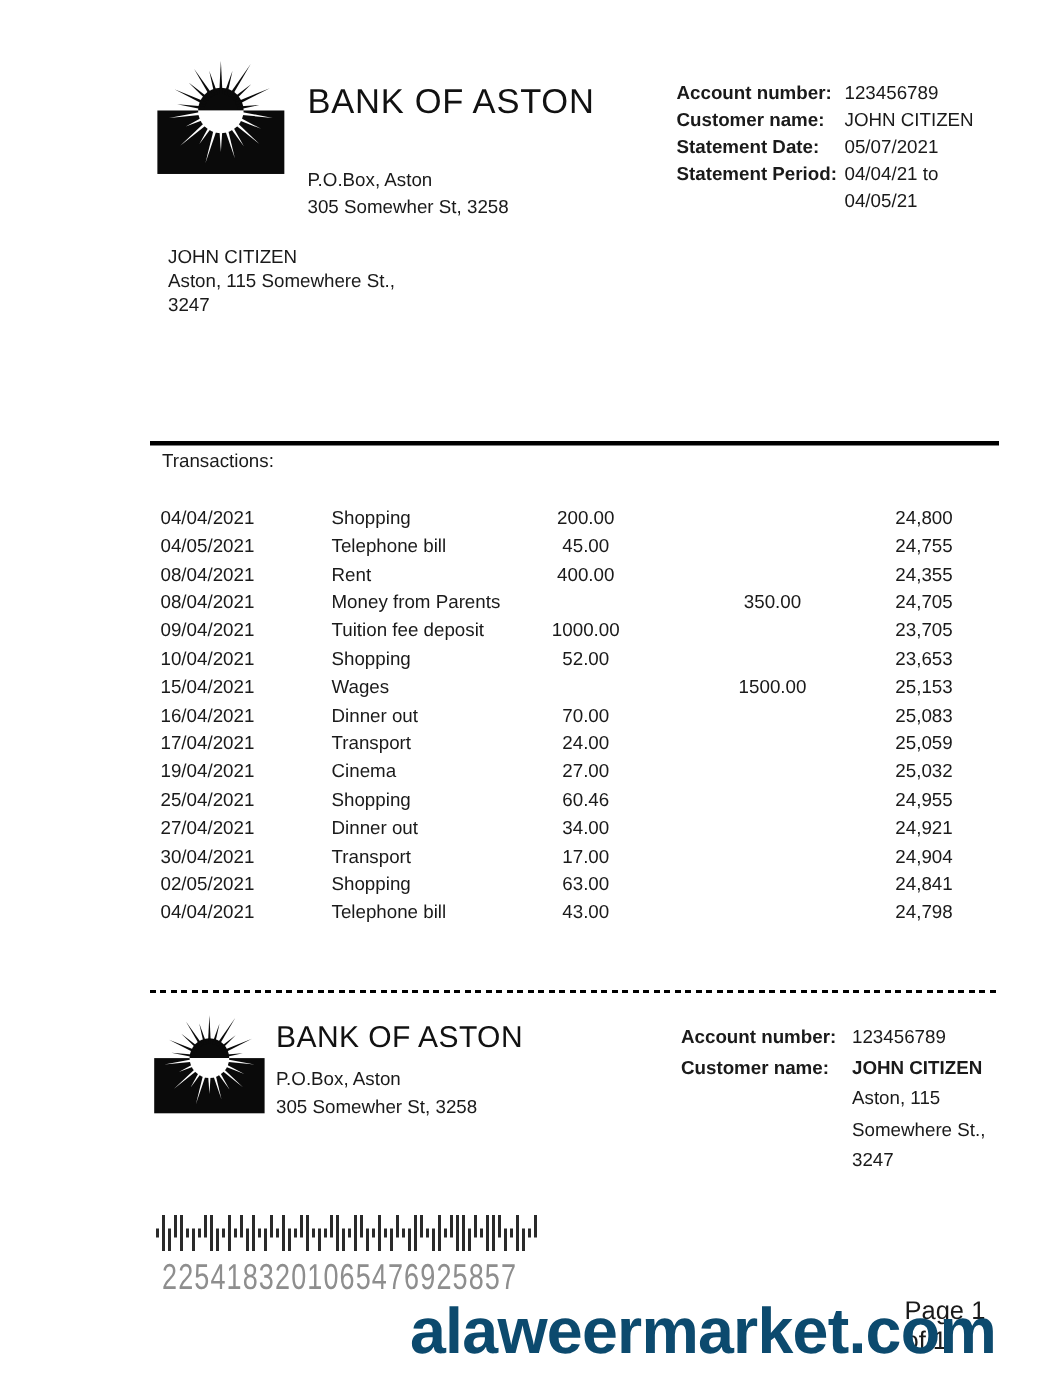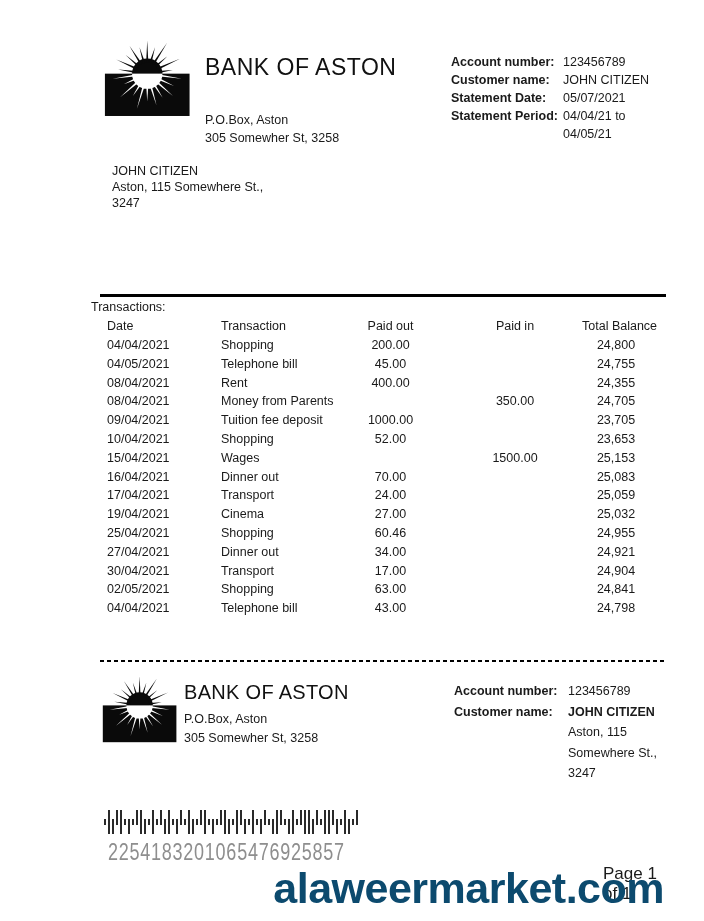--- a/index.html
+++ b/index.html
@@ -18,21 +18,21 @@
   .bank-name-top { left:167px; top:54px; font-size:23px; letter-spacing:0.5px; color:#111; }
   .bank-addr-top { left:167px; top:112px; font-size:12.5px; line-height:17.5px; }
   .info-top { left:385px; top:53px; display:grid; grid-template-columns:140px auto; font-size:12.5px; line-height:18px; }
   .info-top .lbl, .info-footer .lbl { font-weight:bold;margin-left:28px; }
 
   .addressee { left:74px; top:163px; font-size:12.5px; line-height:16.2px; }
 
   .balances { left:69px; top:260px; display:grid; grid-template-columns:124px auto; font-size:12.8px; line-height:18.3px; }
 
   .thick-line { left:62px; top:294px; width:568px; height:2.5px; background:#000; }
-  .tx-title { left:53px; top:300px; font-size:12.5px; }
+  .tx-title { left:70px; top:300px; font-size:12.5px; }
 
   .tx-grid { display:grid; grid-template-columns:114px 112px 115px 134px 68px; font-size:12.5px; }
   .tx-header { left:69px; top:317px; line-height:18.8px; }
   .tx-body   { left:69px; top:336px; line-height:18.8px; }
   .tx-grid .c2, .tx-grid .c3, .tx-grid .c4 { text-align:center; white-space:nowrap; }
   .tx-grid .c0, .tx-grid .c1 { text-align:left; white-space:nowrap; }
 
   .dashed-line { left:62px; top:660px; width:570px; height:2px;
     background:repeating-linear-gradient(90deg,#000 0 4px,transparent 4px 7px); }
 
@@ -144,27 +144,20 @@
   <div class="abs addressee">
     <div>JOHN CITIZEN</div>
     <div>Aston, 115 Somewhere St.,</div>
     <div>3247</div>
   </div>
 
 
   <div class="abs thick-line"></div>
   <div class="abs tx-title">Transactions:</div>
 
-  <div class="abs tx-grid tx-header">
-      <div class="c0">Date</div>
-      <div class="c1">Transaction</div>
-      <div class="c2">Paid out</div>
-      <div class="c3">Paid in</div>
-      <div class="c4">Total Balance</div>
-    </div>
   <div class="abs tx-grid tx-body">
       <div class="c0">04/04/2021</div>
       <div class="c1">Shopping</div>
       <div class="c2">200.00</div>
       <div class="c3"></div>
       <div class="c4">24,800</div>
       <div class="c0">04/05/2021</div>
       <div class="c1">Telephone bill</div>
       <div class="c2">45.00</div>
       <div class="c3"></div>

